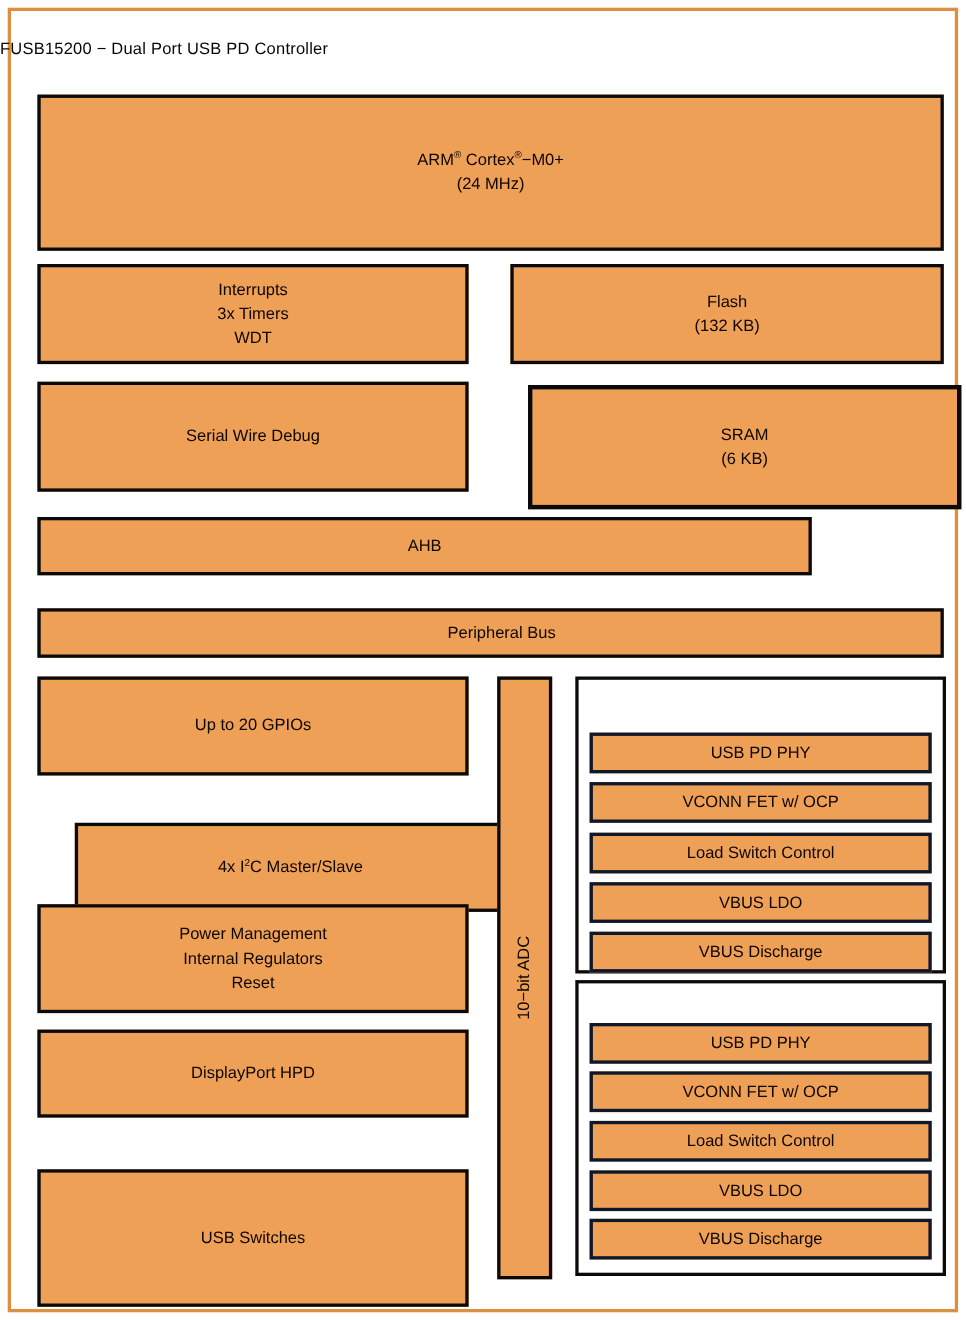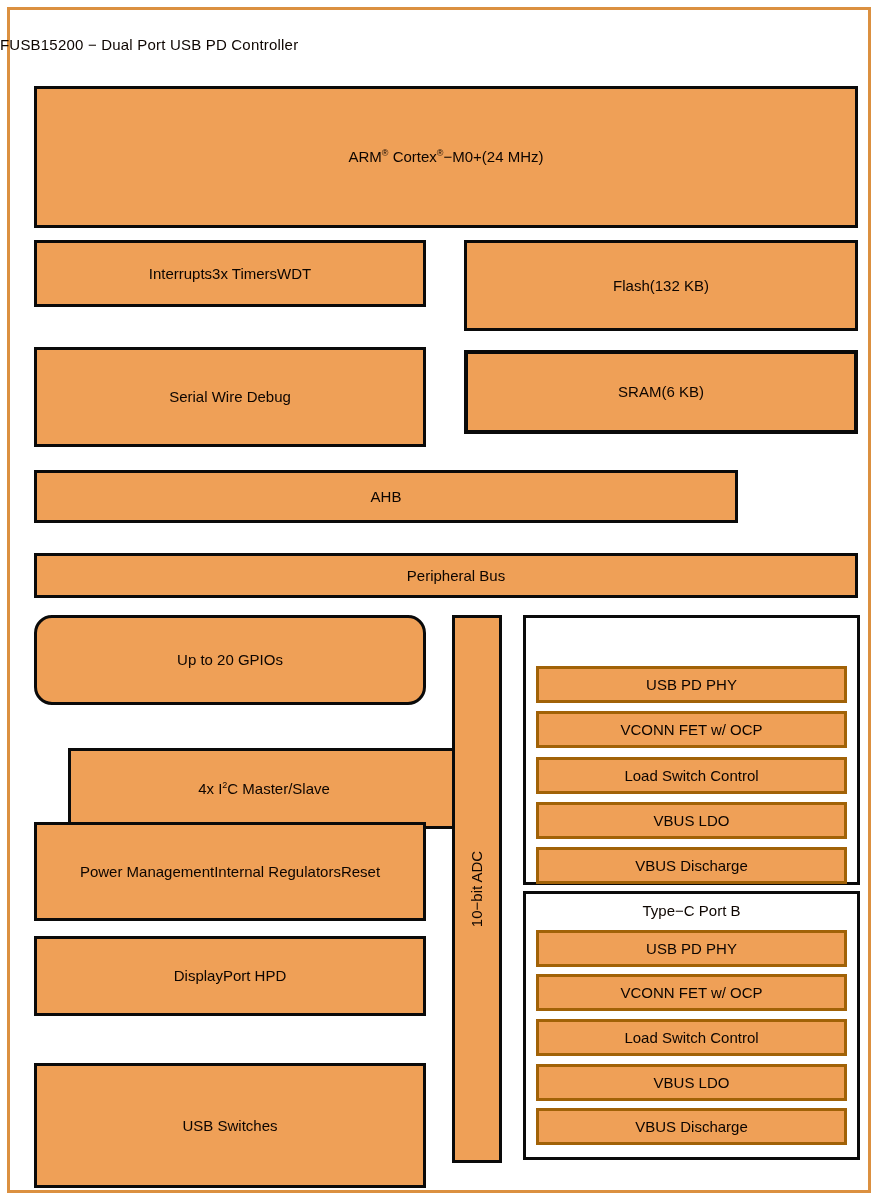--- a/index.html
+++ b/index.html
@@ -16,54 +16,54 @@
     border: 3px solid #db9040;
   }
   .title {
     position: absolute; top: 36px; left: 0; width: 100%;
     font-size: 15px; letter-spacing: 0.2px;
   }
   .blk {
     position: absolute;
     background: #efa057;
     border: 3px solid #0a0a0a;
-    display: flex; 
+    display: flex; flex-direction: column;
     align-items: center; justify-content: center;
     font-size: 15px; line-height: 22px; text-align: center;
   }
   sup { font-size: 9px; line-height: 0; vertical-align: super; }
   #cpu        { left: 34px;  top: 86px;   width: 824px; height: 142px; }
-  #interrupts { left: 34px;  top: 240px;  width: 392px; height: 67px; }
+  #interrupts { left: 34px;  top: 240px;  width: 392px; height: 91px; }
   #flash      { left: 464px; top: 240px;  width: 394px; height: 91px; }
   #swd        { left: 34px;  top: 347px;  width: 392px; height: 100px; }
-  #sram       { left: 464px; top: 350px;  width: 394px; height: 84px; border-width: 4px; }
+  #sram       { left: 480px; top: 350px;  width: 394px; height: 113px; border-width: 4px; }
   #ahb        { left: 34px;  top: 470px;  width: 704px; height: 53px; }
   #pbus       { left: 34px;  top: 553px;  width: 824px; height: 45px; padding-left: 20px; }
-  #gpio       { left: 34px;  top: 615px;  width: 392px; height: 90px; border-radius: 18px; }
+  #gpio       { left: 34px;  top: 615px;  width: 392px; height: 90px; }
   #i2c        { left: 34px;  top: 748px;  width: 392px; height: 81px; margin-left: 34px; }
   #pm         { left: 34px;  top: 822px;  width: 392px; height: 99px; }
   #dp         { left: 34px;  top: 936px;  width: 392px; height: 80px; }
   #usbsw      { left: 34px;  top: 1063px; width: 392px; height: 125px; }
   #adc        { left: 452px; top: 615px;  width: 50px;  height: 548px; }
   .vtext { transform: rotate(-90deg); white-space: nowrap; }
   .port {
     position: absolute;
     background: #ffffff;
     border: 3px solid #0a0a0a;
   }
   #porta { left: 523px; top: 615px; width: 337px; height: 270px; }
   #portb { left: 523px; top: 891px; width: 337px; height: 269px; }
   .port-title {
     position: absolute; top: 8px; left: 0; width: 100%;
     text-align: center; font-size: 15px;
   }
   .pitem {
     position: absolute; left: 10px; right: 10px; height: 37px;
     background: #efa057;
-    border: 3px solid #a16207;
+    border: 3px solid #0f172a;
     display: flex; align-items: center; justify-content: center;
     font-size: 15px; text-align: center;
   }
 </style>
 </head>
 <body>
 
 <div class="frame"></div>
 
 <div class="title">FUSB15200 − Dual Port USB PD Controller</div>
@@ -129,19 +129,18 @@
 
 <div class="port" id="porta">
   <div class="pitem" style="top:48px">USB PD PHY</div>
   <div class="pitem" style="top:93px">VCONN FET w/ OCP</div>
   <div class="pitem" style="top:139px">Load Switch Control</div>
   <div class="pitem" style="top:184px">VBUS LDO</div>
   <div class="pitem" style="top:229px">VBUS Discharge</div>
 </div>
 
 <div class="port" id="portb">
-  <div class="port-title">Type−C Port B</div>
   <div class="pitem" style="top:36px">USB PD PHY</div>
   <div class="pitem" style="top:80px">VCONN FET w/ OCP</div>
   <div class="pitem" style="top:125px">Load Switch Control</div>
   <div class="pitem" style="top:170px">VBUS LDO</div>
   <div class="pitem" style="top:214px">VBUS Discharge</div>
 </div>
 
 </body></html>

